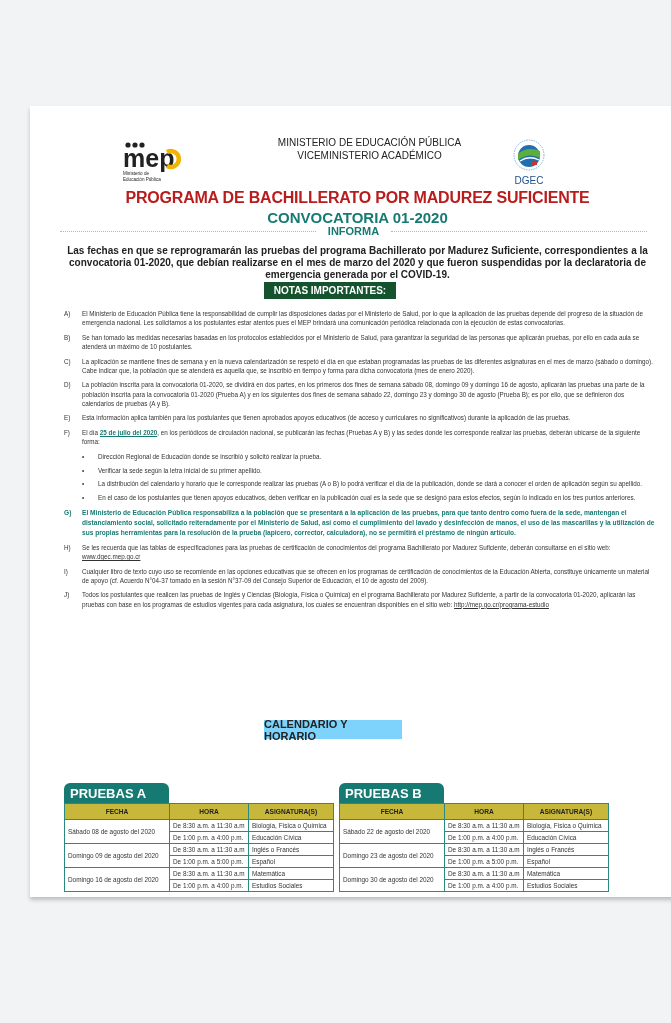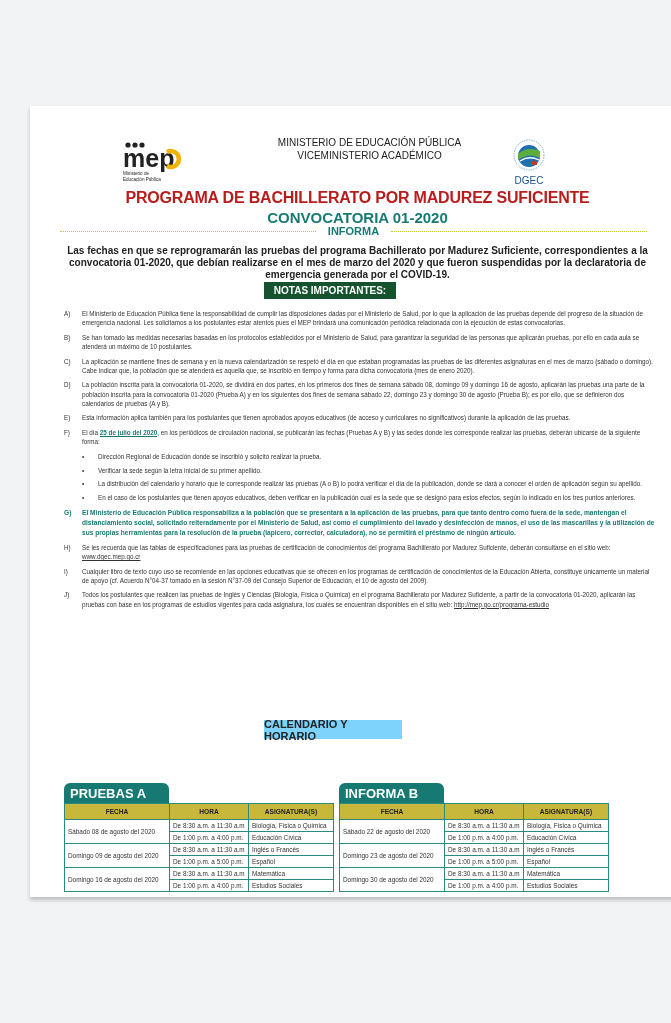--- a/index.html
+++ b/index.html
@@ -208,21 +208,21 @@
           </tr>
         <tr>
             <td class="h">De 1:00 p.m. a 4:00 p.m.</td>
             <td>Estudios Sociales</td>
           </tr>
       </tbody>
     </table>
   </div>
 
   <div class="tblwrap" style="left:309px;">
-    <div class="tab">INFORMA B</div>
+    <div class="tab">PRUEBAS B</div>
     <table>
       <thead>
           <tr>
         <th>FECHA</th>
         <th>HORA</th>
         <th>ASIGNATURA(S)</th>
       </tr>
         </thead>
       <tbody>
         <tr>

